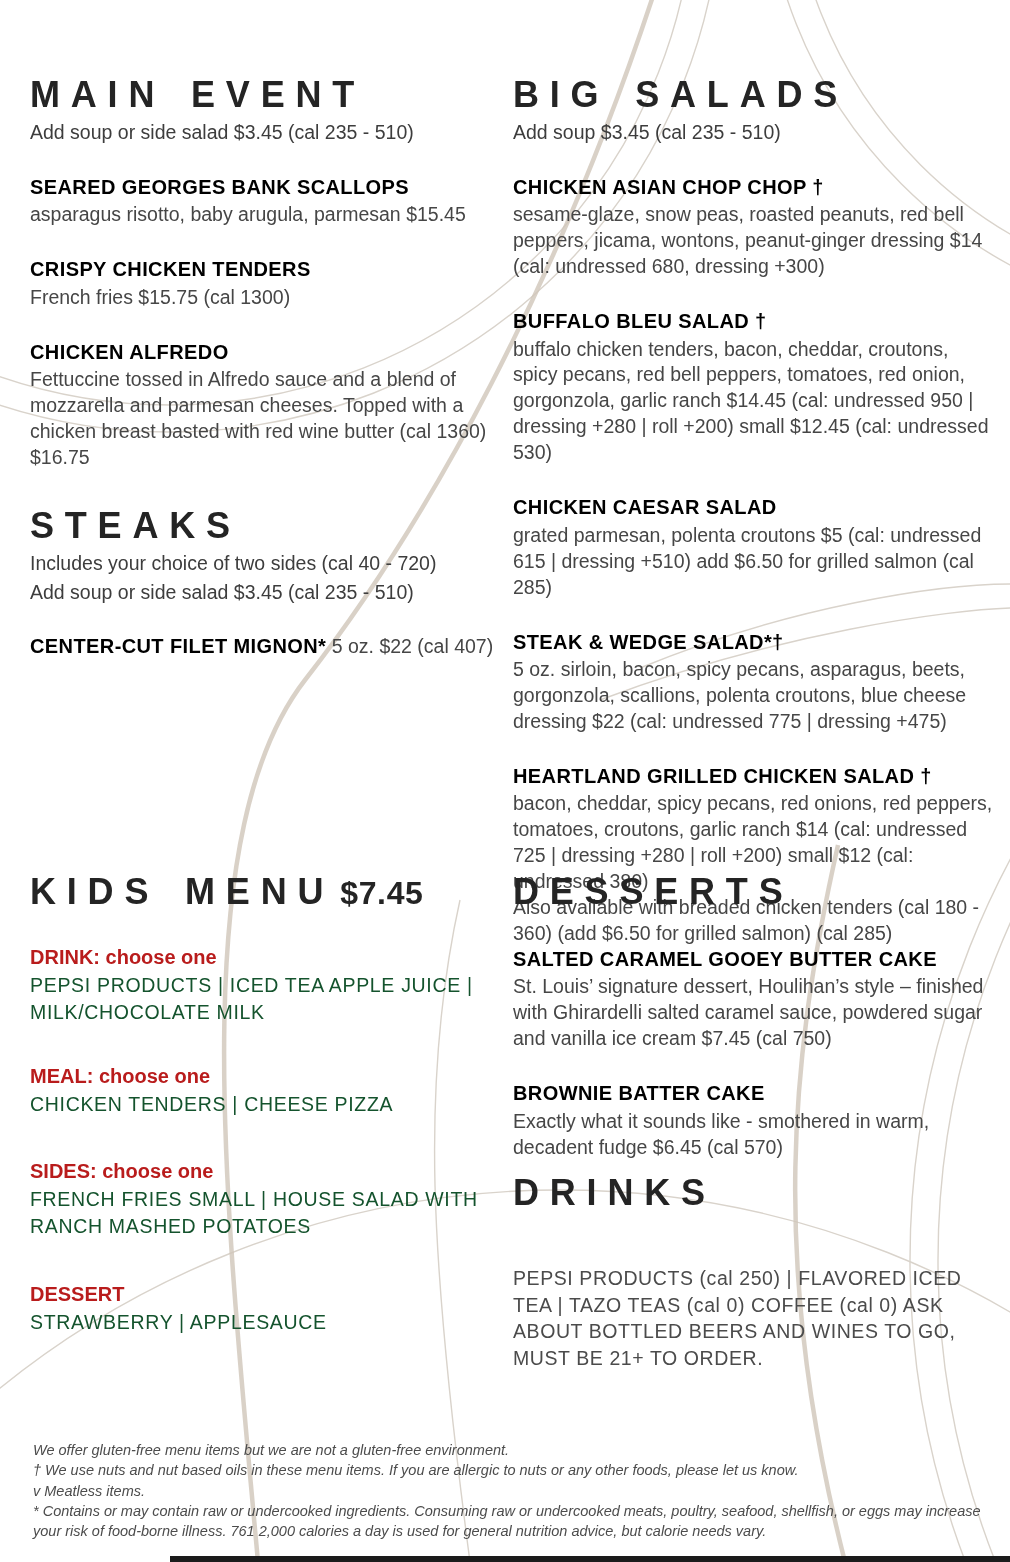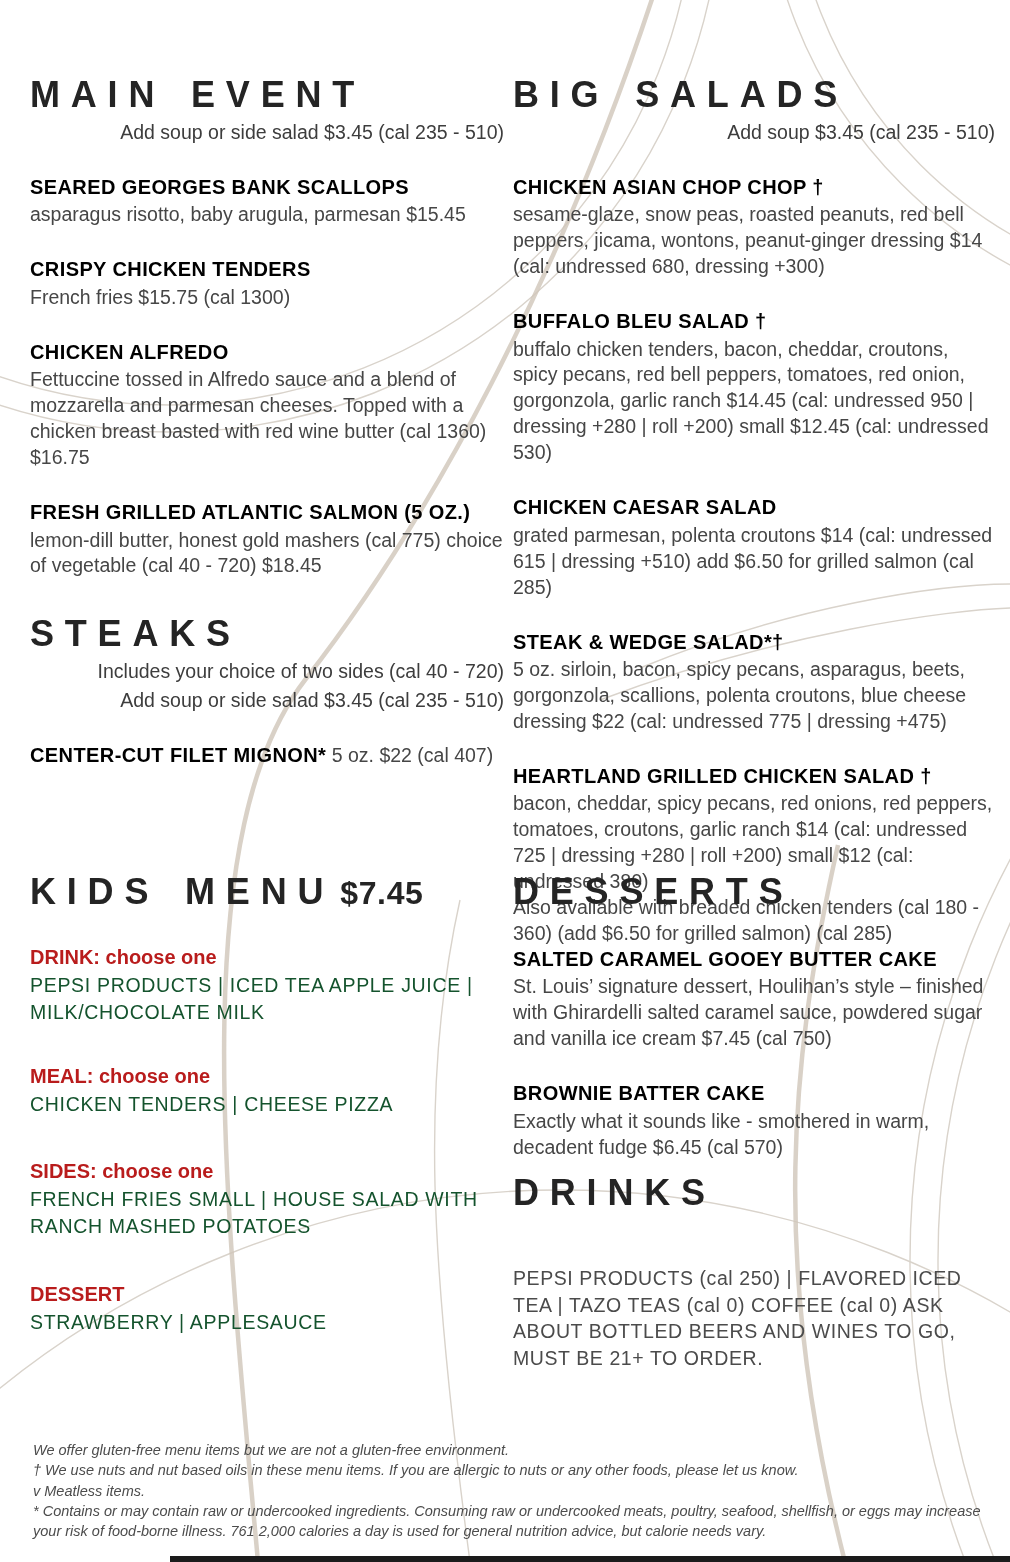--- a/index.html
+++ b/index.html
@@ -10,21 +10,21 @@
   }
   .arcs{position:absolute;inset:0;width:1010px;height:1562px;pointer-events:none;}
   .col{position:absolute;top:76px;}
   .col-left{left:30px;width:474px;}
   .col-right{left:513px;width:482px;}
   h1.sec{
     margin:0;font-size:36px;font-weight:800;line-height:1.08;
     letter-spacing:.30em;word-spacing:.14em;color:#242424;white-space:nowrap;
   }
   h1.sec .price{font-size:32px;letter-spacing:.02em;margin-left:6px;color:#242424;}
-  .sub{margin:5px 0 0;font-size:19.5px;line-height:1.32;color:#3d3d3d;text-align:right;}
+  .sub{margin:5px 0 0;font-size:19.5px;line-height:1.32;color:#3d3d3d;}
   .sub + .sub{margin-top:3px;}
   .item{margin:28px 0 0;font-size:19.5px;line-height:1.33;color:#464646;}
   .item .name{display:block;font-weight:700;font-size:20px;color:#000000;letter-spacing:.02em;margin-bottom:2px;}
   .item .name.inline{display:inline;}
   .item p{margin:0;}
   .kgroup{margin:27px 0 0;}
   .kgroup .klabel{display:block;font-weight:700;font-size:20px;color:#b91c1c;margin:0 0 3px;}
   .kgroup .kdesc{margin:0;font-size:19.5px;line-height:1.37;color:#14532d;letter-spacing:.035em;}
   .abs{position:absolute;left:0;width:100%;}
   .kids-sec{top:797px;}
@@ -71,24 +71,20 @@
       <p>asparagus risotto, baby arugula, parmesan $15.45</p>
     </div>
     <div class="item">
       <span class="name">CRISPY CHICKEN TENDERS</span>
       <p>French fries $15.75 (cal 1300)</p>
     </div>
     <div class="item">
       <span class="name">CHICKEN ALFREDO</span>
       <p>Fettuccine tossed in Alfredo sauce and a blend of mozzarella and parmesan cheeses. Topped with a chicken breast basted with red wine butter (cal 1360) $16.75</p>
     </div>
-    <div class="item">
-      <span class="name">FRESH GRILLED ATLANTIC SALMON (5 OZ.)</span>
-      <p>lemon-dill butter, honest gold mashers (cal 775) choice of vegetable (cal 40 - 720) $18.45</p>
-    </div>
   </section>
 
   <section style="margin-top:36px;">
     <h1 class="sec">STEAKS</h1>
     <p class="sub">Includes your choice of two sides (cal 40 - 720)</p>
     <p class="sub">Add soup or side salad $3.45 (cal 235 - 510)</p>
 
     <div class="item">
       <p><span class="name inline">CENTER-CUT FILET MIGNON*</span> <span>5 oz. $22 (cal 407)</span></p>
     </div>
@@ -126,21 +122,21 @@
     <div class="item">
       <span class="name">CHICKEN ASIAN CHOP CHOP †</span>
       <p>sesame-glaze, snow peas, roasted peanuts, red bell peppers, jicama, wontons, peanut-ginger dressing $14 (cal: undressed 680, dressing +300)</p>
     </div>
     <div class="item">
       <span class="name">BUFFALO BLEU SALAD †</span>
       <p>buffalo chicken tenders, bacon, cheddar, croutons, spicy pecans, red bell peppers, tomatoes, red onion, gorgonzola, garlic ranch $14.45 (cal: undressed 950 | dressing +280 | roll +200) small $12.45 (cal: undressed 530)</p>
     </div>
     <div class="item">
       <span class="name">CHICKEN CAESAR SALAD</span>
-      <p>grated parmesan, polenta croutons $14 (cal: undressed 615 | dressing +510) add $6.50 for grilled salmon (cal 285)</p>
+      <p>grated parmesan, polenta croutons $5 (cal: undressed 615 | dressing +510) add $6.50 for grilled salmon (cal 285)</p>
     </div>
     <div class="item">
       <span class="name">STEAK &amp; WEDGE SALAD*†</span>
       <p>5 oz. sirloin, bacon, spicy pecans, asparagus, beets, gorgonzola, scallions, polenta croutons, blue cheese dressing $22 (cal: undressed 775 | dressing +475)</p>
     </div>
     <div class="item">
       <span class="name">HEARTLAND GRILLED CHICKEN SALAD †</span>
       <p>bacon, cheddar, spicy pecans, red onions, red peppers, tomatoes, croutons, garlic ranch $14 (cal: undressed 725 | dressing +280 | roll +200) small $12 (cal: undressed 380)</p>
       <p>Also available with breaded chicken tenders (cal 180 - 360) (add $6.50 for grilled salmon) (cal 285)</p>
     </div>

